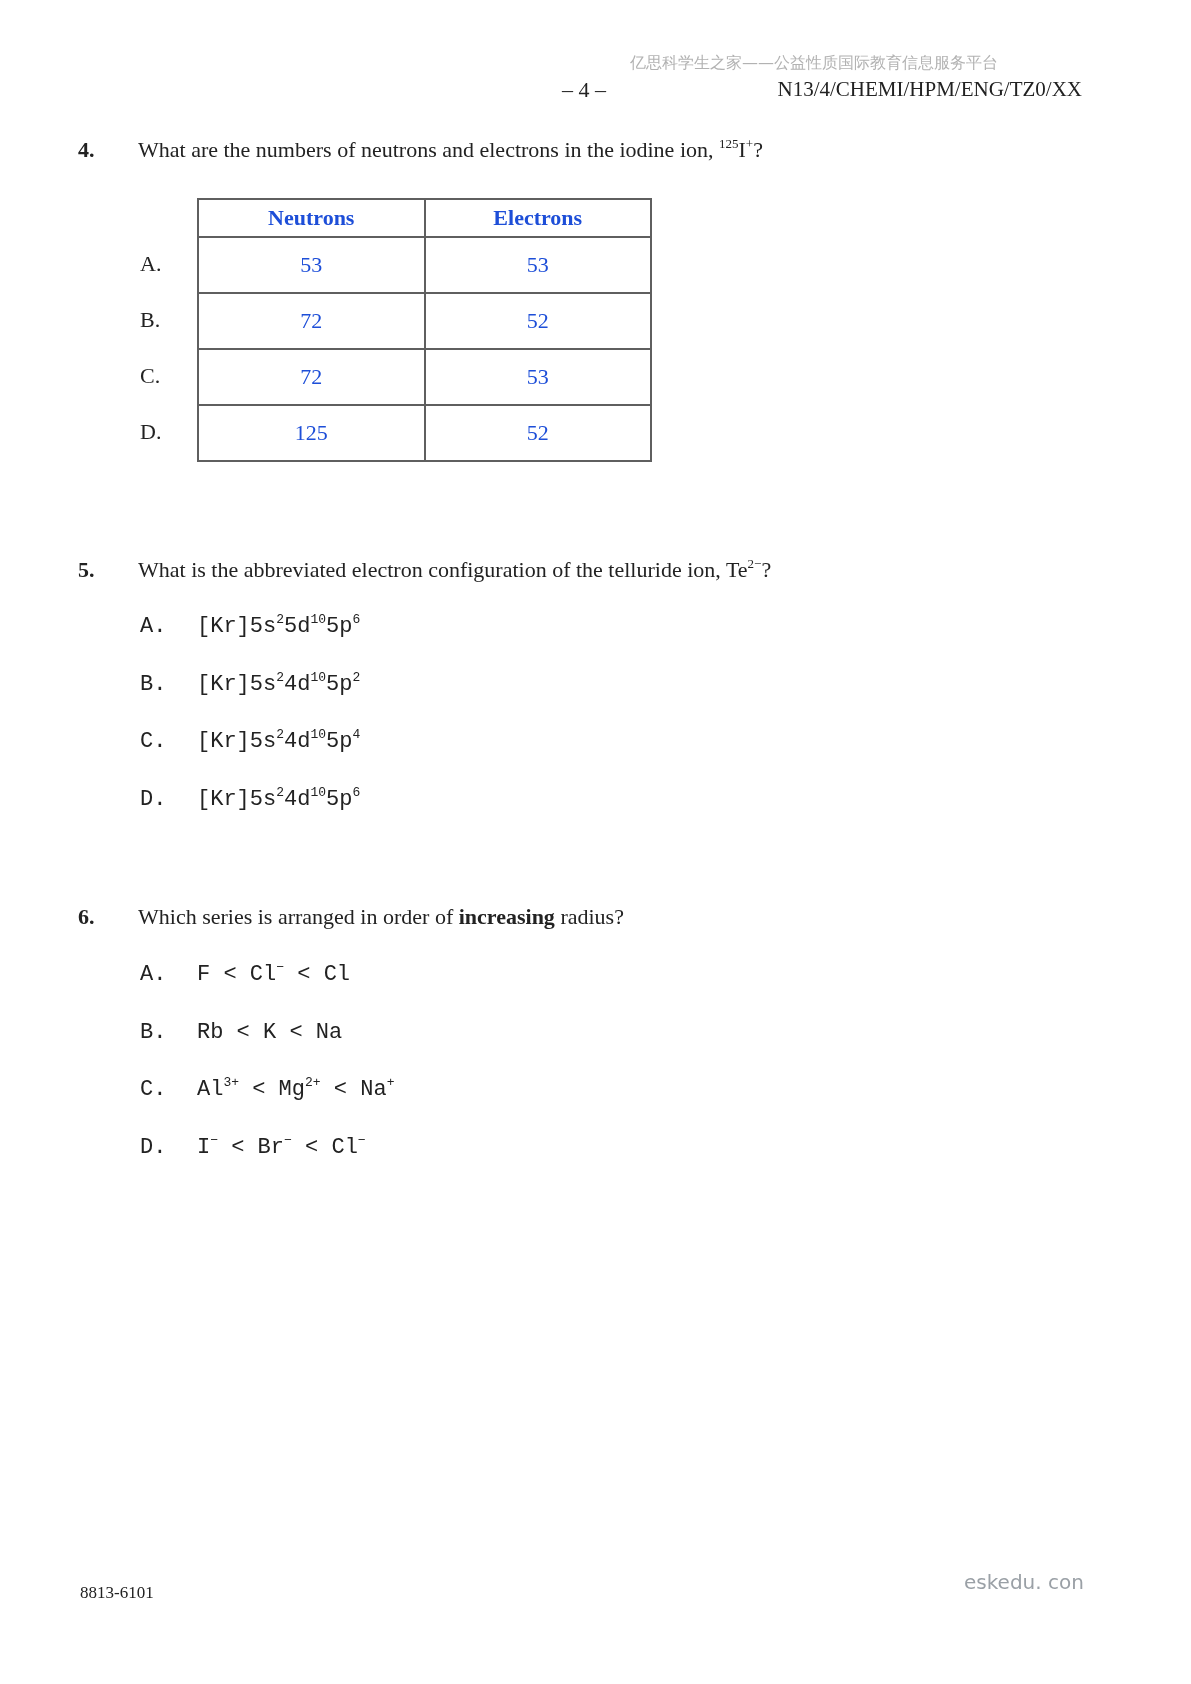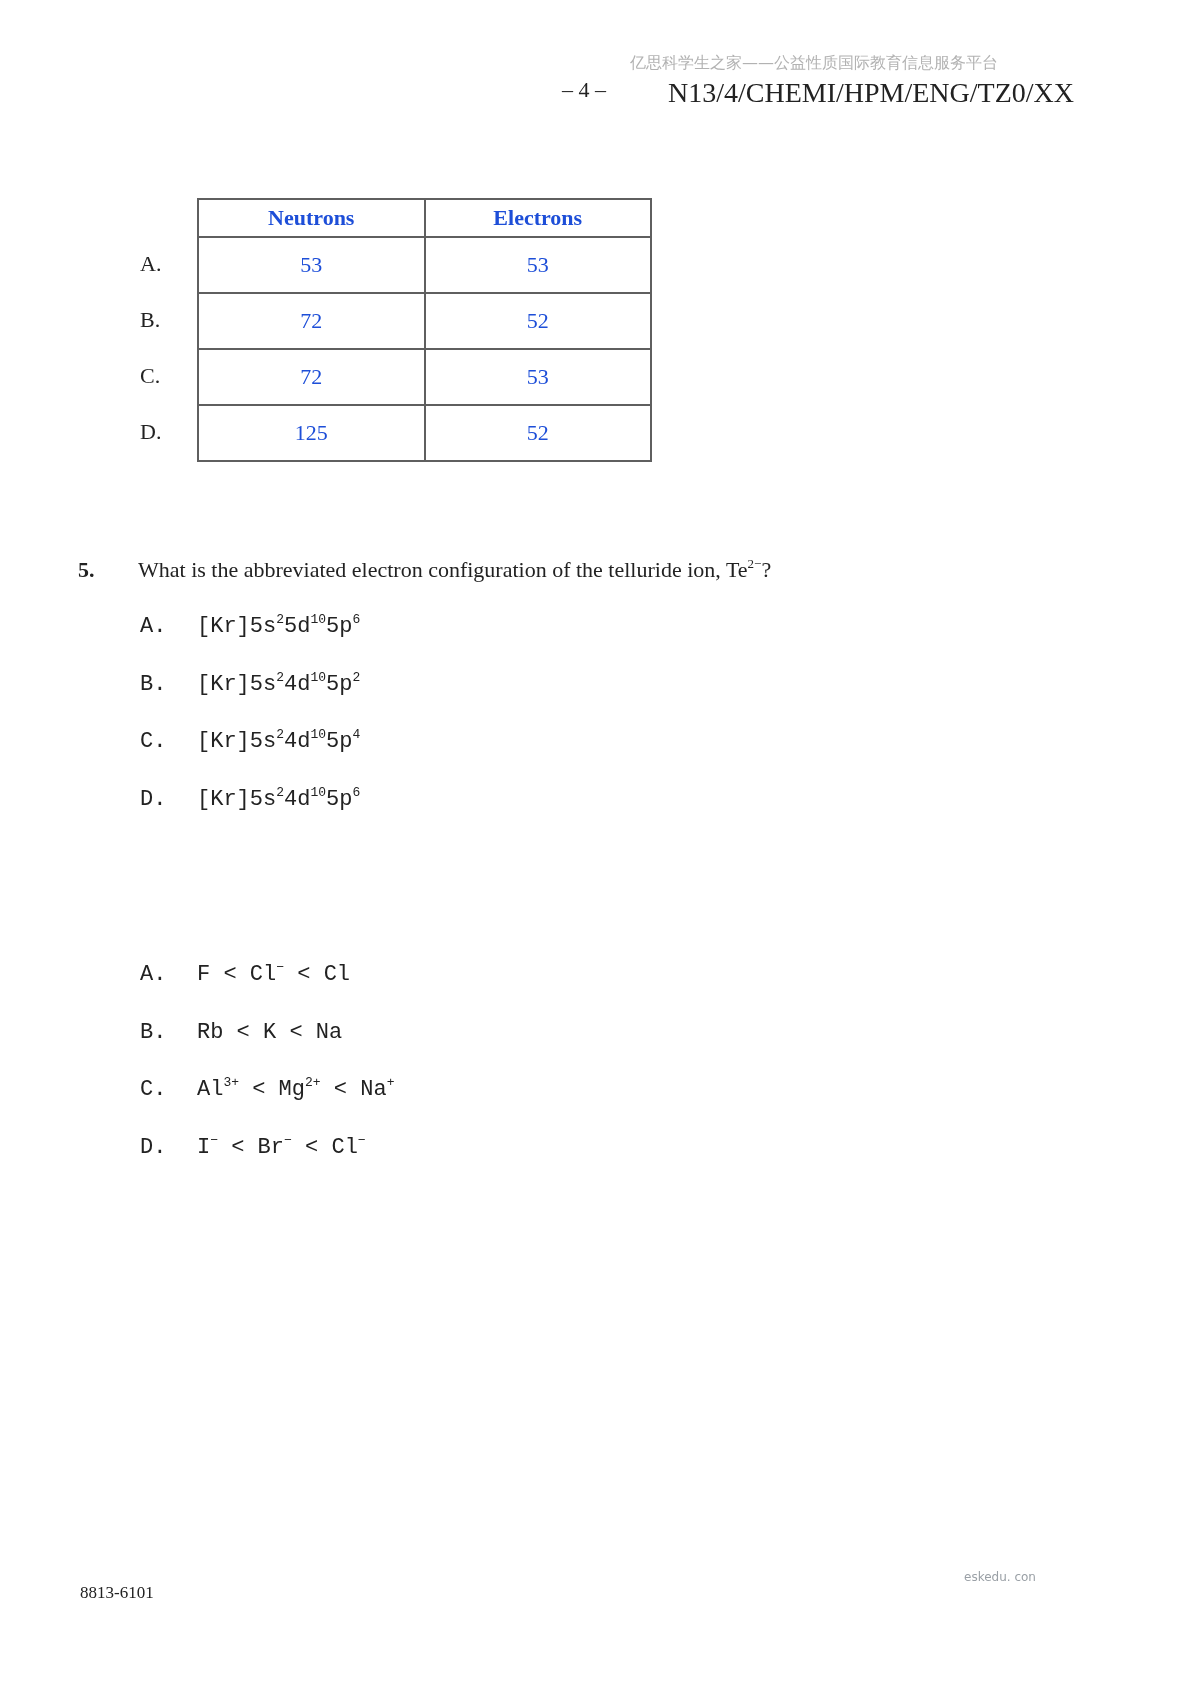--- a/index.html
+++ b/index.html
@@ -11,21 +11,21 @@
     color:#222222;
     overflow:hidden;
     padding-left:44px;
   }
   .cn-watermark{
     position:absolute;left:630px;top:53px;
     font-family:"DejaVu Sans",sans-serif;
     font-size:16px;color:#b2b2b2;white-space:nowrap;
   }
   .page-num{position:absolute;left:562px;top:77px;font-size:22px;white-space:nowrap;}
-  .paper-code{position:absolute;right:161px;top:77px;font-size:28px;white-space:nowrap;}
+  .paper-code{position:absolute;right:153px;top:77px;font-size:21px;white-space:nowrap;}
   .q-row{position:absolute;left:78px;font-size:22px;line-height:28px;white-space:nowrap;}
   .q-num{display:inline-block;width:60px;font-weight:bold;}
   .opt-row{position:absolute;left:140px;font-size:22px;line-height:28px;white-space:nowrap;font-family:Liberation Mono, monospace;}
   .opt-label{display:inline-block;width:57px;}
   .tbl-letter{
     position:absolute;left:140px;width:57px;height:56px;
     display:flex;align-items:center;font-size:22px;
   }
   table.ans-table{
     position:absolute;left:197px;top:198px;width:455px;
@@ -36,32 +36,35 @@
     font-size:22px;color:#1d4ed8;padding:0;
   }
   table.ans-table th{height:36px;font-weight:bold;}
   table.ans-table td{height:54px;font-weight:normal;}
   .sup{font-size:13px;line-height:0;position:relative;top:-9px;}
   .bseg{font-weight:bold;}
   .footer-code{position:absolute;left:80px;top:1583px;font-size:17px;white-space:nowrap;text-align:right;}
   .footer-watermark{
     position:absolute;left:964px;top:1570px;
     font-family:"DejaVu Sans",sans-serif;
-    font-size:12px;color:#9aa0a6;white-space:nowrap;
+    font-size:20px;color:#9aa0a6;white-space:nowrap;
   }
 </style>
 </head>
 <body>
 
 <div class="page">
 
   <div class="cn-watermark">亿思科学生之家——公益性质国际教育信息服务平台</div>
   <div class="page-num">– 4 –</div>
   <div class="paper-code">N13/4/CHEMI/HPM/ENG/TZ0/XX</div>
 
+  <div class="q-row" style="top:136px">
+    <span class="q-num">4.</span><span class="q-text"><span>What are the numbers of neutrons and electrons in the iodine ion, </span><span class="sup">125</span><span>I</span><span class="sup">+</span><span>?</span></span>
+  </div>
 
   <div class="tbl-letter" style="top:236px">A.</div>
   <div class="tbl-letter" style="top:292px">B.</div>
   <div class="tbl-letter" style="top:348px">C.</div>
   <div class="tbl-letter" style="top:404px">D.</div>
 
   <table class="ans-table">
     <thead>
       <tr>
         <th>Neutrons</th>
@@ -98,20 +101,23 @@
   <div class="opt-row" style="top:671px">
     <span class="opt-label">B.</span><span><span>[Kr]5s</span><span class="sup">2</span><span>4d</span><span class="sup">10</span><span>5p</span><span class="sup">2</span></span>
   </div>
   <div class="opt-row" style="top:728px">
     <span class="opt-label">C.</span><span><span>[Kr]5s</span><span class="sup">2</span><span>4d</span><span class="sup">10</span><span>5p</span><span class="sup">4</span></span>
   </div>
   <div class="opt-row" style="top:786px">
     <span class="opt-label">D.</span><span><span>[Kr]5s</span><span class="sup">2</span><span>4d</span><span class="sup">10</span><span>5p</span><span class="sup">6</span></span>
   </div>
 
+  <div class="q-row" style="top:903px">
+    <span class="q-num">6.</span><span class="q-text"><span>Which series is arranged in order of </span><span class="bseg">increasing</span><span> radius?</span></span>
+  </div>
 
   <div class="opt-row" style="top:961px">
     <span class="opt-label">A.</span><span><span>F &lt; Cl</span><span class="sup">−</span><span> &lt; Cl</span></span>
   </div>
   <div class="opt-row" style="top:1019px">
     <span class="opt-label">B.</span><span><span>Rb &lt; K &lt; Na</span></span>
   </div>
   <div class="opt-row" style="top:1076px">
     <span class="opt-label">C.</span><span><span>Al</span><span class="sup">3+</span><span> &lt; Mg</span><span class="sup">2+</span><span> &lt; Na</span><span class="sup">+</span></span>
   </div>

